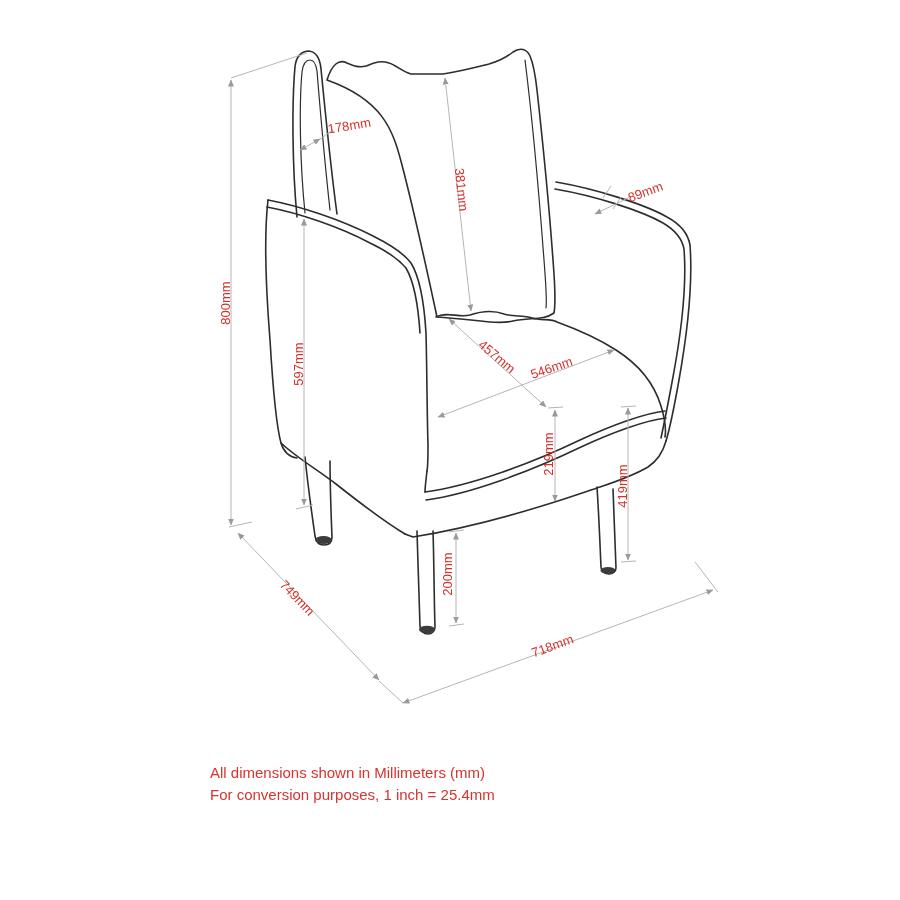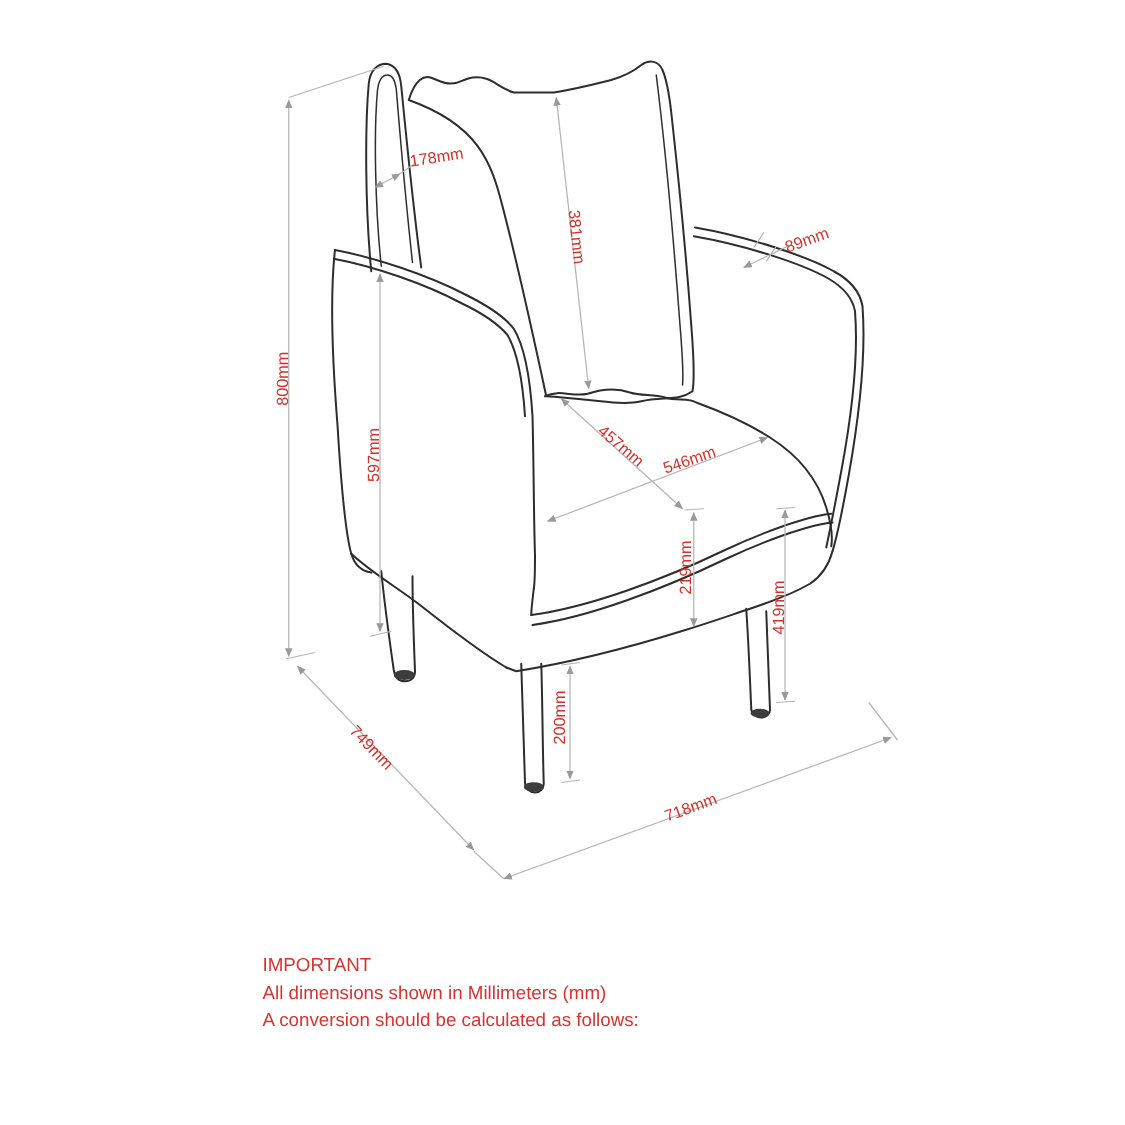--- a/index.html
+++ b/index.html
@@ -123,18 +123,17 @@
       <text x="553" y="462" text-anchor="middle" transform="rotate(-90 549 458)">219mm</text>
       <text x="627" y="494" text-anchor="middle" transform="rotate(-90 623 490)">419mm</text>
       <text x="452" y="582" text-anchor="middle" transform="rotate(-90 448 578)">200mm</text>
       <text x="294" y="601" text-anchor="middle" transform="rotate(46 294 601)">749mm</text>
       <text x="554" y="650" text-anchor="middle" transform="rotate(-20 554 650)">718mm</text>
     </g>
   </svg>
 
   
   <div class="note">
-    <p>IMPORTANT</p>
     <p>All dimensions shown in Millimeters (mm)</p>
-    <p>A conversion should be calculated as follows:</p>
+    <p>For conversion purposes, 1 inch = 25.4mm</p>
   </div>
 
 </div>
 
 </body></html>

